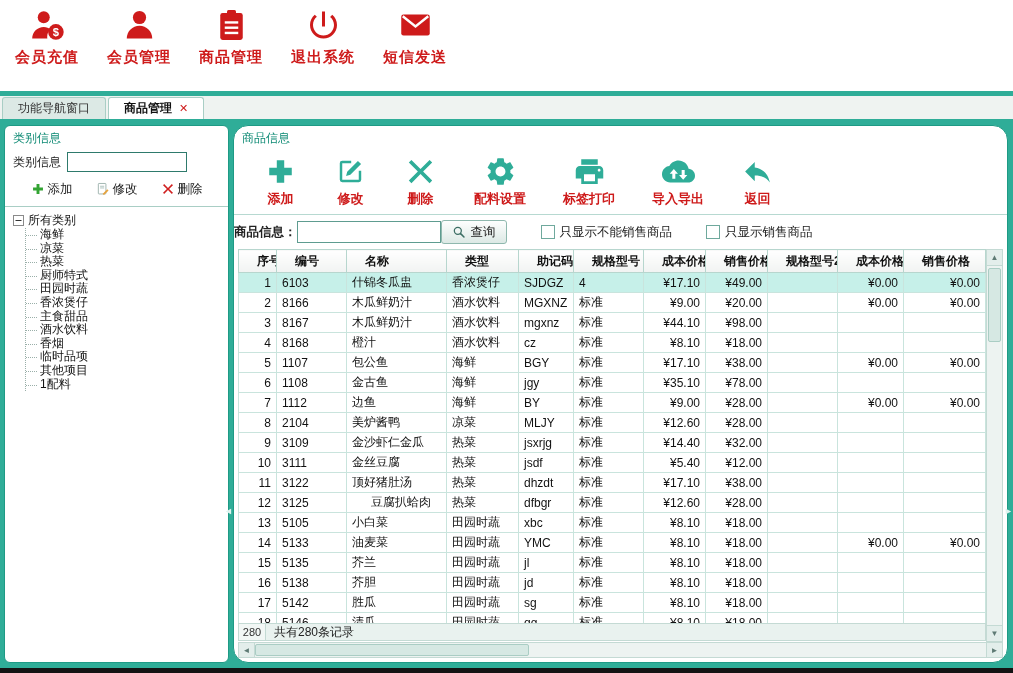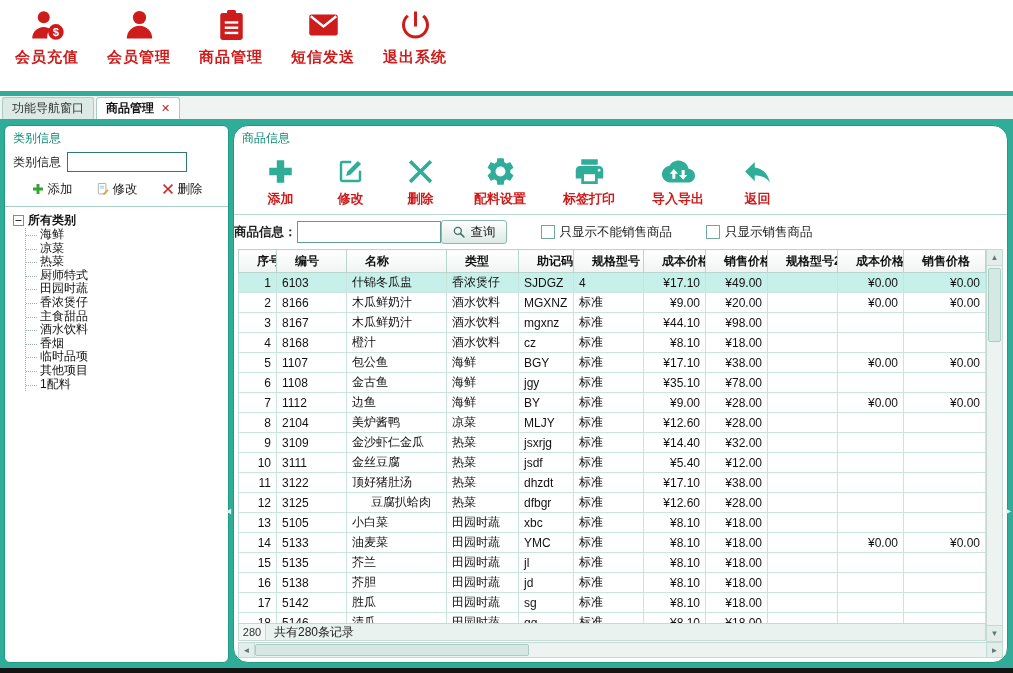--- a/index.html
+++ b/index.html
@@ -11,39 +11,39 @@
 
   
   .top-toolbar{flex:none;height:84px;background:#fff;display:flex;align-items:flex-start;padding:7px 0 0 10px;gap:18px;}
   .tb-item{display:flex;flex-direction:column;align-items:center;min-width:74px;cursor:pointer;}
   .tb-item svg{width:37px;height:36px;fill:var(--accent-red);}
   .tb-label{color:var(--accent-red);font-weight:bold;font-size:15px;margin-top:5px;letter-spacing:1px;white-space:nowrap;}
   .teal-strip{flex:none;height:5px;background:var(--accent-teal);}
 
   
   .tab-bar{flex:none;height:23px;background:#EFF3F1;display:flex;align-items:flex-end;padding-left:2px;gap:2px;}
-  .tab{height:21px;display:flex;align-items:center;padding:0 9px;font-size:12px;border:1px solid #A9CEC5;border-bottom:none;border-radius:3px 3px 0 0;background:#DCE9E5;color:#333;cursor:pointer;white-space:nowrap;}
+  .tab{height:21px;display:flex;align-items:center;padding:0 15px;font-size:12px;border:1px solid #A9CEC5;border-bottom:none;border-radius:3px 3px 0 0;background:#DCE9E5;color:#333;cursor:pointer;white-space:nowrap;}
   .tab.active{background:#fff;font-weight:bold;color:#111;}
   .tab-close{color:var(--accent-red);font-weight:bold;margin-left:7px;font-size:11px;line-height:11px;}
 
   
   .main{flex:1;display:flex;gap:4px;padding:6px 5px 5px 4px;position:relative;min-height:0;}
   .panel{background:#fff;border:1px solid #1E9A85;border-radius:6px;display:flex;flex-direction:column;overflow:hidden;min-height:0;}
   .panel-title{flex:none;height:18px;color:#0E8A74;font-size:12px;padding:4px 8px 0;}
 
   
   .left-panel{flex:none;width:223px;}
   .lp-field-row{flex:none;height:28px;display:flex;align-items:center;padding:0 8px;gap:6px;}
   .lp-field-label{font-size:12px;color:#222;white-space:nowrap;}
   .lp-input{width:112px;height:18px;border:1px solid #2E7A6C;outline:none;font-size:12px;padding:0 3px;}
   .lp-buttons{flex:none;height:26px;display:flex;align-items:center;justify-content:space-around;padding:0 14px;}
   .lp-btn{display:flex;align-items:center;gap:3px;font-size:12.5px;color:#222;cursor:pointer;}
   .lp-btn svg{width:14px;height:14px;}
   .lp-tree{flex:1;border-top:1px solid #A9CEC5;margin-top:4px;padding:6px 6px 0 8px;overflow:hidden;}
-  .tree-root{display:flex;align-items:center;gap:4px;font-size:12px;color:#111;cursor:pointer;line-height:14px;font-weight:bold;}
+  .tree-root{display:flex;align-items:center;gap:4px;font-size:12px;color:#111;cursor:pointer;line-height:14px;}
   .tree-children{margin-left:12px;padding-left:14px;border-left:1px dotted #9AAFA9;margin-top:1px;}
   .tree-item{position:relative;font-size:12px;line-height:13.6px;color:#111;cursor:pointer;white-space:nowrap;}
   .tree-item::before{content:"";position:absolute;left:-14px;top:7px;width:11px;border-top:1px dotted #9AAFA9;}
 
   
   .right-panel{flex:1;min-width:0;border-radius:15px;}
   .rp-toolbar{flex:none;height:66px;display:flex;align-items:center;padding-left:30px;gap:37px;border-bottom:1px solid #B7D9D1;}
   .action{display:flex;flex-direction:column;align-items:center;gap:2px;cursor:pointer;}
   .action svg{width:33px;height:33px;fill:var(--accent-teal);}
   .action-label{color:var(--accent-red);font-weight:bold;font-size:13px;white-space:nowrap;}
@@ -106,30 +106,30 @@
         <rect x="4.5" y="4" width="15" height="18" rx="1.6"></rect>
         <rect x="9" y="2" width="6" height="4.5" rx="1"></rect>
         <rect x="7.5" y="9.5" width="9" height="1.6" fill="#fff"></rect>
         <rect x="7.5" y="13" width="9" height="1.6" fill="#fff"></rect>
         <rect x="7.5" y="16.5" width="9" height="1.6" fill="#fff"></rect>
       </svg>
       <span class="tb-label">商品管理</span>
     </div>
     <div class="tb-item">
       <svg viewBox="0 0 24 24">
+        <path d="M13 3h-2v10h2V3zm4.83 2.17-1.42 1.42C17.99 7.86 19 9.81 19 12c0 3.87-3.13 7-7 7s-7-3.13-7-7c0-2.19 1.01-4.14 2.58-5.42L6.17 5.17C4.23 6.82 3 9.26 3 12c0 4.97 4.03 9 9 9s9-4.03 9-9c0-2.74-1.23-5.18-3.17-6.83z"></path>
+      </svg>
+      <span class="tb-label">退出系统</span>
+    </div>
+    <div class="tb-item">
+      <svg viewBox="0 0 24 24">
         <rect x="2.5" y="5" width="19" height="14" rx="1.5"></rect>
         <path d="M3.5 6.2 12 13l8.5-6.8" fill="none" stroke="#fff" stroke-width="1.6"></path>
       </svg>
       <span class="tb-label">短信发送</span>
-    </div>
-    <div class="tb-item">
-      <svg viewBox="0 0 24 24">
-        <path d="M13 3h-2v10h2V3zm4.83 2.17-1.42 1.42C17.99 7.86 19 9.81 19 12c0 3.87-3.13 7-7 7s-7-3.13-7-7c0-2.19 1.01-4.14 2.58-5.42L6.17 5.17C4.23 6.82 3 9.26 3 12c0 4.97 4.03 9 9 9s9-4.03 9-9c0-2.74-1.23-5.18-3.17-6.83z"></path>
-      </svg>
-      <span class="tb-label">退出系统</span>
     </div>
   </div>
 
   <div class="teal-strip"></div>
 
   <div class="tab-bar">
     <div class="tab">
       <span>功能导航窗口</span>
     </div>
     <div class="tab active">

